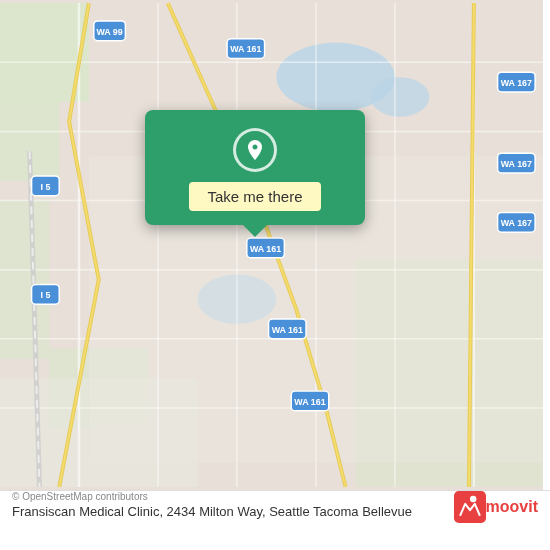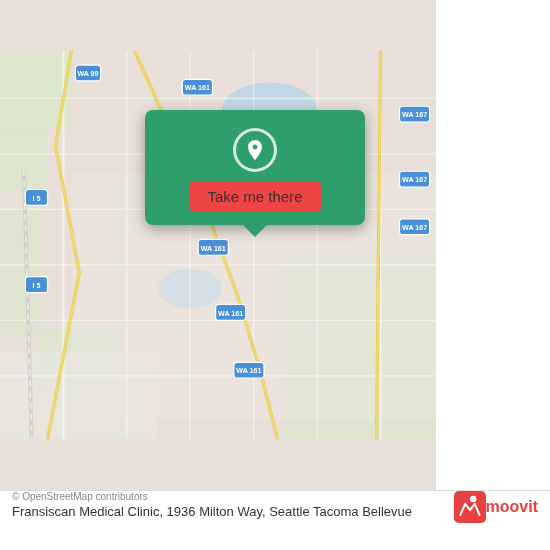--- a/index.html
+++ b/index.html
@@ -6,21 +6,21 @@
     body {
       width: 550px;
       height: 550px;
       overflow: hidden;
       font-family: Arial, sans-serif;
       position: relative;
     }
 
     
     #map-container {
-      width: 436px;
+      width: 543px;
       height: 490px;
       position: relative;
       overflow: hidden;
       background-color: #e8e0d8;
     }
 
     
     #map-svg {
       width: 100%;
       height: 100%;
@@ -58,21 +58,21 @@
       background: #2e9e6b;
       border-radius: 50%;
       border: 3px solid rgba(255,255,255,0.8);
       display: flex;
       align-items: center;
       justify-content: center;
       margin-bottom: 10px;
     }
 
     #take-me-there-btn {
-      background: #ef4444;
+      background: #fef9c3;
       border: none;
       border-radius: 4px;
       padding: 6px 18px;
       font-size: 15px;
       font-weight: 500;
       color: #333;
       cursor: pointer;
       white-space: nowrap;
     }
 
@@ -208,21 +208,21 @@
         <path d="M12 2C8.13 2 5 5.13 5 9c0 5.25 7 13 7 13s7-7.75 7-13c0-3.87-3.13-7-7-7zm0 9.5c-1.38 0-2.5-1.12-2.5-2.5s1.12-2.5 2.5-2.5 2.5 1.12 2.5 2.5-1.12 2.5-2.5 2.5z" fill="white"></path>
       </svg>
     </div>
     <button id="take-me-there-btn">Take me there</button>
   </div>
 </div>
 
 <div id="bottom-bar">
   <div id="bottom-left">
     <span id="attribution">© OpenStreetMap contributors</span>
-    <span id="address-text">Fransiscan Medical Clinic, 1936 Milton Way, Seattle Tacoma Bellevue</span>
+    <span id="address-text">Fransiscan Medical Clinic, 2434 Milton Way, Seattle Tacoma Bellevue</span>
   </div>
   <div id="moovit-logo">
 
     <svg id="moovit-icon" viewBox="0 0 40 40" xmlns="http://www.w3.org/2000/svg">
       <rect width="40" height="40" rx="6" fill="#e84040"></rect>
       <circle cx="24" cy="10" r="4" fill="white"></circle>
       <path d="M8 30 L14 16 L20 24 L26 16 L32 30" stroke="white" stroke-width="2.5" fill="none" stroke-linecap="round" stroke-linejoin="round"></path>
     </svg>
     <span id="moovit-text" style="font-size:16px;font-weight:bold;color:#e84040;">moovit</span>
   </div>

